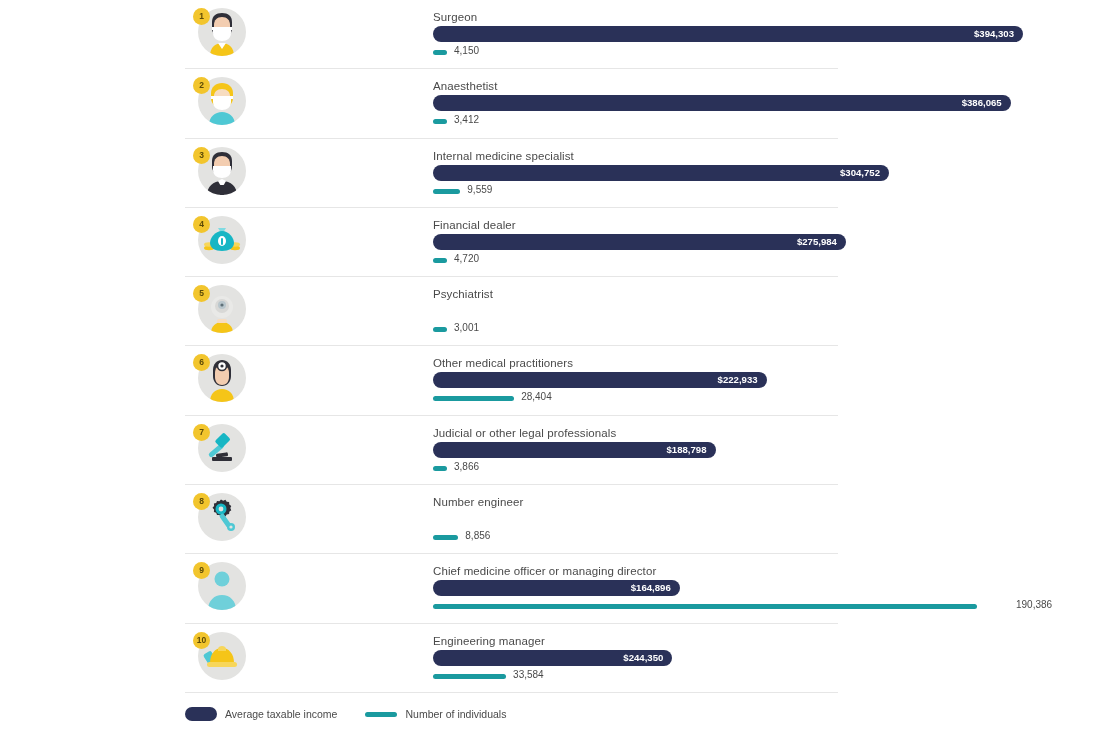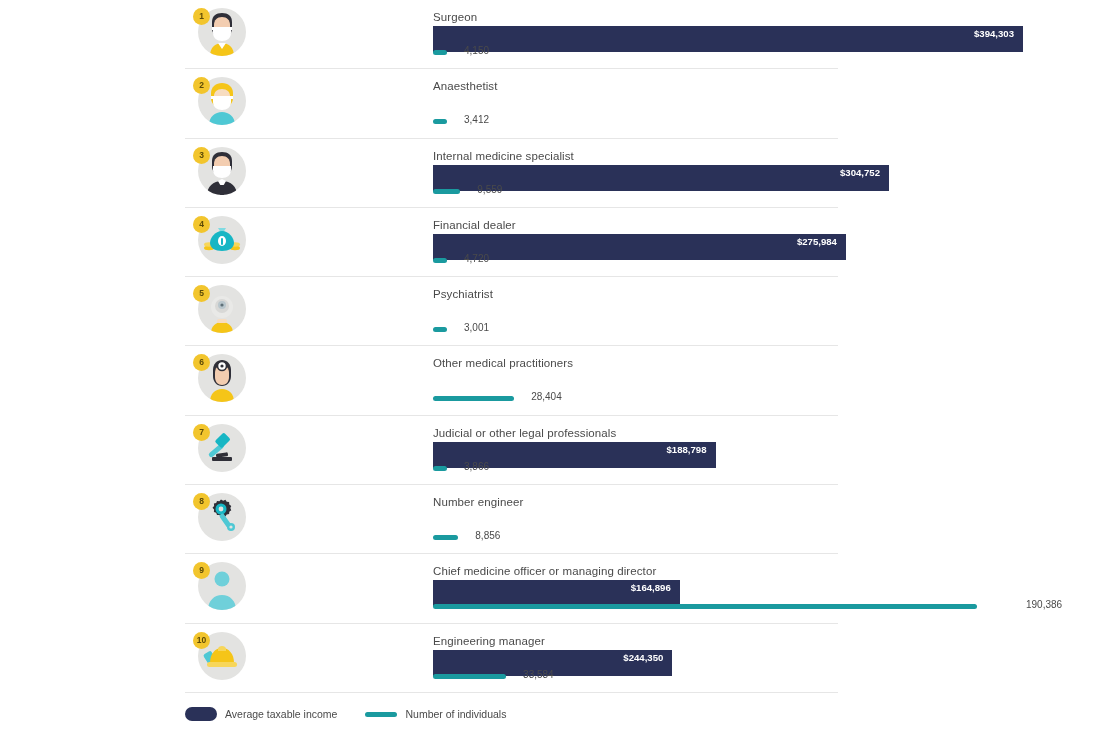--- a/index.html
+++ b/index.html
@@ -78,22 +78,22 @@
     top: 11px;
     font-size: 11.5px;
     color: #4a4a4a;
     white-space: nowrap;
     letter-spacing: 0.1px;
   }
   .bar-income {
     position: absolute;
     left: 248px;
     top: 26px;
-    height: 26px;
-    border-radius: 0;
+    height: 16px;
+    border-radius: 8px;
     background: #2a3158;
   }
   .bar-income-val {
     position: absolute;
     right: 9px;
     top: 0px;
     height: 16px;
     line-height: 16px;
     font-size: 9.6px;
     font-weight: bold;
@@ -113,21 +113,20 @@
     height: 5px;
     border-radius: 2.5px;
     background: #1a9a9f;
   }
   .bar-count-val {
     position: absolute;
     top: -2px;
     font-size: 10px;
     color: #4a4a4a;
     white-space: nowrap;
-    margin-left: 10px;
   }
 
   
   .legend {
     position: absolute;
     left: 185px;
     top: 707px;
     display: flex;
     align-items: center;
     gap: 28px;
@@ -191,20 +190,23 @@
               <path d="M13 16c0-6 5-10 11-10s11 4 11 10v5c0 6-5 10-11 10s-11-4-11-10z" fill="#f5c518"></path>
               <path d="M16 19c0-4 3-7 8-7s8 3 8 7v4c0 5-3 8-8 8s-8-3-8-8z" fill="#f7dcc0"></path>
               <path d="M15 20h18v5c0 5-4 8-9 8s-9-3-9-8z" fill="#ffffff"></path>
               <rect x="13" y="19" width="22" height="3" fill="#ffffff"></rect>
               <path d="M11 48c0-8 6-13 13-13s13 5 13 13z" fill="#4ec8d4"></path>
             </svg>
           </div>
           <div class="badge">2</div>
         </div>
         <div class="occ-label">Anaesthetist</div>
+        <div class="bar-income" style="width:577.6733882318928px">
+          <span class="bar-income-val">$386,065</span>
+        </div>
         <div class="bar-count-wrap" style="width:84px">
           <div class="bar-count" style="width:14px"></div>
           <span class="bar-count-val" style="left:21px">3,412</span>
         </div>
       </div>
       <div class="row">
         <div class="avatar">
           <div class="avatar-disc">
             <svg viewBox="0 0 48 48" width="48" height="48">
               <path d="M14 14c0-6 4-9 10-9s10 3 10 9v5c0 6-4 10-10 10s-10-4-10-10z" fill="#2f2f38"></path>
@@ -278,20 +280,23 @@
               <path d="M15 16c0-6 4-10 9-10s9 4 9 10v6c0 6-4 10-9 10s-9-4-9-10z" fill="#2f2f38"></path>
               <path d="M17 19c0-5 3-8 7-8s7 3 7 8v4c0 5-3 8-7 8s-7-3-7-8z" fill="#f3cdb0"></path>
               <circle cx="24" cy="12" r="4.5" fill="#ffffff" stroke="#2f2f38" stroke-width="1.6"></circle>
               <circle cx="24" cy="12" r="1.6" fill="#2f2f38"></circle>
               <path d="M12 48c0-8 5-13 12-13s12 5 12 13z" fill="#f5c518"></path>
             </svg>
           </div>
           <div class="badge">6</div>
         </div>
         <div class="occ-label">Other medical practitioners</div>
+        <div class="bar-income" style="width:333.577147523605px">
+          <span class="bar-income-val">$222,933</span>
+        </div>
         <div class="bar-count-wrap" style="width:151.16025337997542px">
           <div class="bar-count" style="width:81.16025337997542px"></div>
           <span class="bar-count-val" style="left:88.16025337997542px">28,404</span>
         </div>
       </div>
       <div class="row">
         <div class="avatar">
           <div class="avatar-disc">
             <svg viewBox="0 0 48 48" width="48" height="48">
               <rect x="9" y="24" width="18" height="5" rx="2.5" transform="rotate(-40 18 26)" fill="#4ec8d4"></rect>

